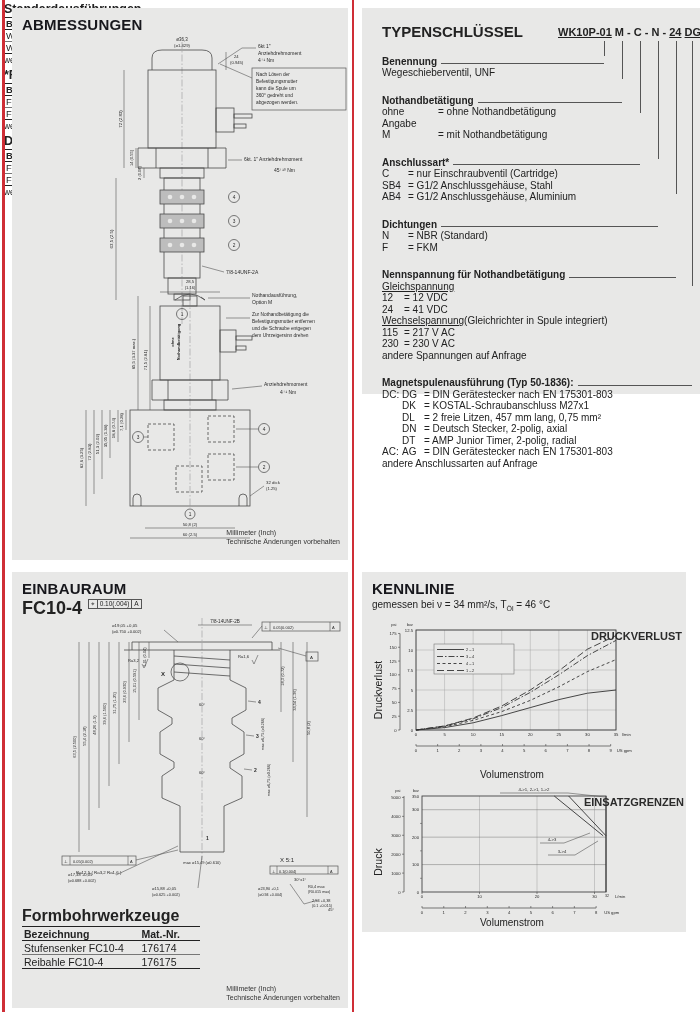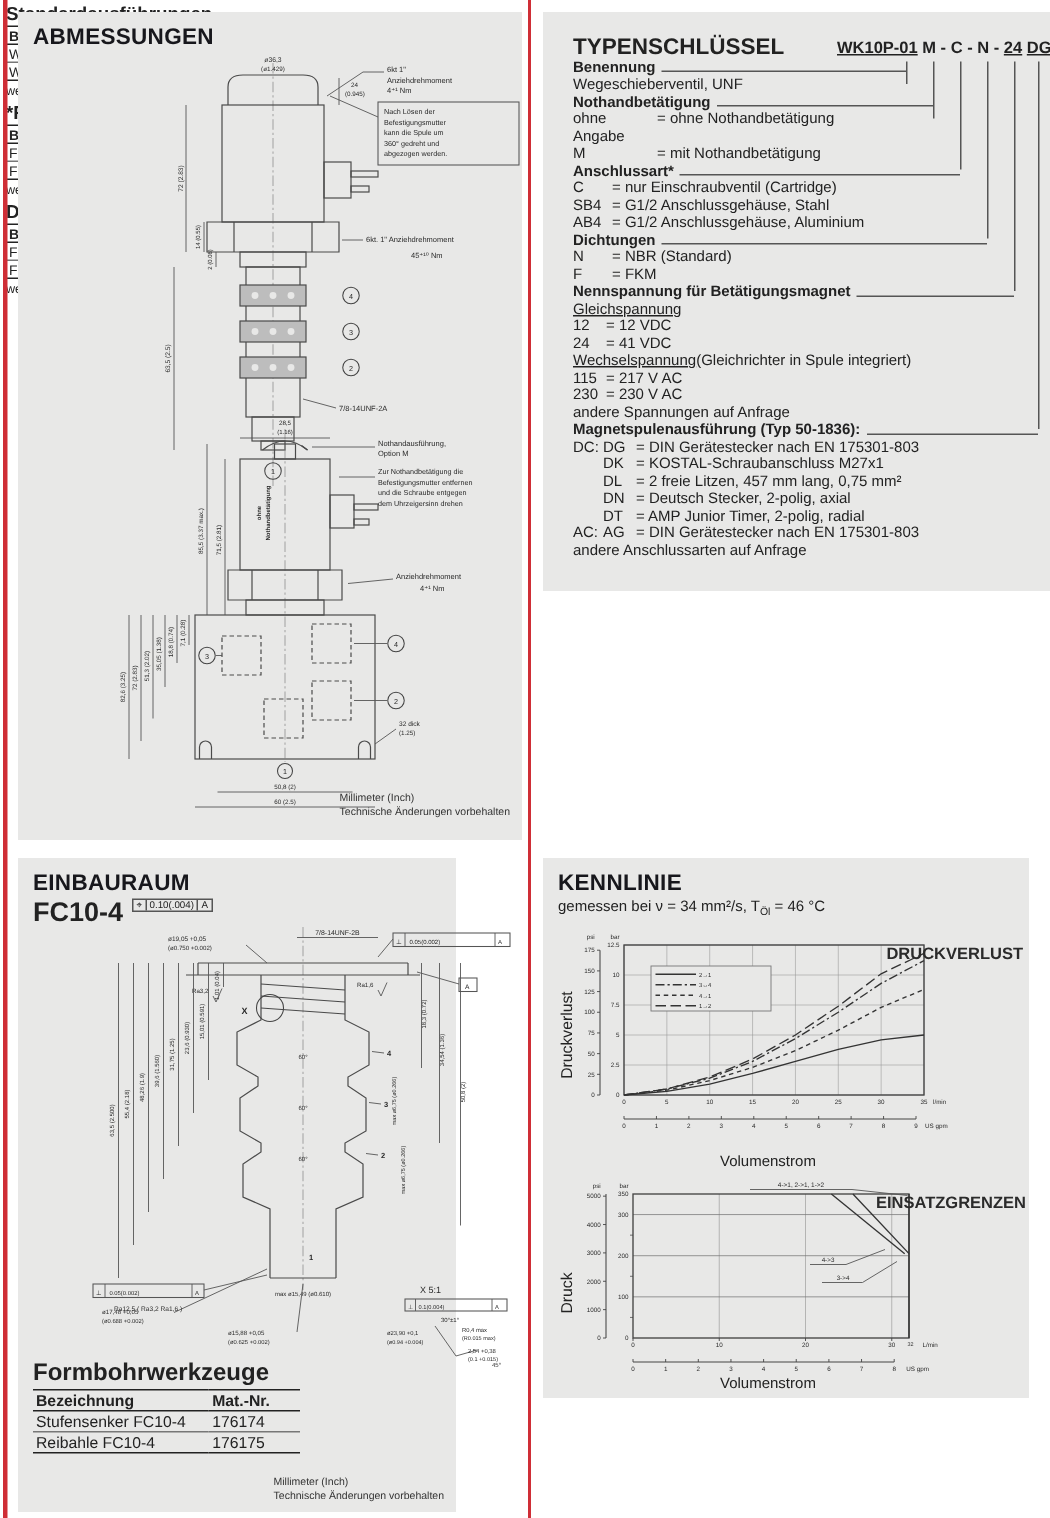--- a/index.html
+++ b/index.html
@@ -3,32 +3,32 @@
 <meta charset="utf-8">
 <style>
   html,body{margin:0;padding:0;}
   body{width:700px;height:1012px;position:relative;background:#fff;
        font-family:"Liberation Sans","DejaVu Sans",sans-serif;color:#222;overflow:hidden;}
   .redrule{position:absolute;top:0;height:1012px;background:#cf2e36;}
   #rule-left{left:2px;width:3px;}
   #rule-center{left:352px;width:2px;}
   .panel{position:absolute;background:#e8e8e7;}
   #abmessungen{left:12px;top:8px;width:336px;height:552px;}
-  #einbauraum{left:12px;top:572px;width:292px;height:436px;}
+  #einbauraum{left:12px;top:572px;width:336px;height:436px;}
   #typenschluessel{left:362px;top:8px;width:332px;height:362px;padding:12px;}
   #tables{left:362px;top:376px;width:332px;height:192px;background:#fff;}
   #kennlinie{left:362px;top:572px;width:324px;height:360px;}
   .ptitle{font-size:15px;font-weight:700;color:#17171c;padding:8px 0 0 10px;letter-spacing:.2px;}
   
   #typ-content{position:relative;padding:6px 6px 0 8px;font-size:10px;line-height:11.5px;height:356px;}
   #typ-title{font-size:15px;font-weight:700;display:inline-block;}
   .code{position:absolute;left:184px;top:7px;font-size:11px;font-weight:700;white-space:pre;}
   .code span{white-space:pre;}
   .u{text-decoration:underline;}
-  .sec{display:flex;align-items:flex-end;font-weight:700;}
+  .sec{display:flex;align-items:flex-end;font-weight:700;margin-top:16px;}
   .sec .rule{flex:1;border-bottom:1px solid #555;margin:0 0 3px 4px;}
   .mr96 .rule{margin-right:96px;} .mr78 .rule{margin-right:78px;} .mr60 .rule{margin-right:60px;}
   .mr42 .rule{margin-right:42px;} .mr24 .rule{margin-right:24px;} .mr8 .rule{margin-right:8px;}
   .ln{display:flex;}
   .ln .p{width:20px;flex:none;}
   .ln .k{flex:none;}
   .w56{width:56px;} .w26{width:26px;} .w22{width:22px;}
   .vl{position:absolute;width:1px;background:#555;top:21px;}
   
   #tables{padding:2px 2px 0 4px;box-sizing:border-box;}
@@ -271,21 +271,21 @@
     <div class="ln">
         <span class="k w26">N</span>
         <span>= NBR (Standard)</span>
       </div>
     <div class="ln">
         <span class="k w26">F</span>
         <span>= FKM</span>
       </div>
 
     <div class="sec mr24">
-        <span>Nennspannung für Betätigungsmagnet</span>
+        <span>Nennspannung für Nothandbetätigung</span>
         <span class="rule"></span>
       </div>
     <div class="ln">
         <span class="u">Gleichspannung</span>
       </div>
     <div class="ln">
         <span class="k w22">12</span>
         <span>= 12 VDC</span>
       </div>
     <div class="ln">

